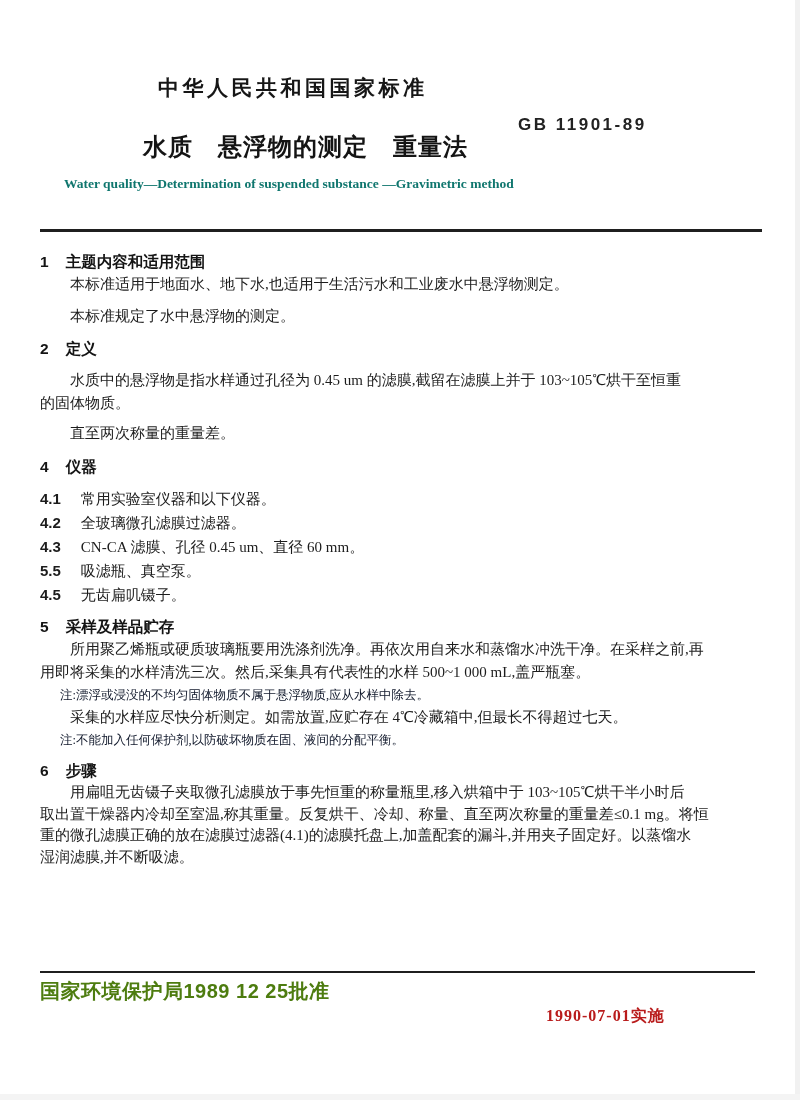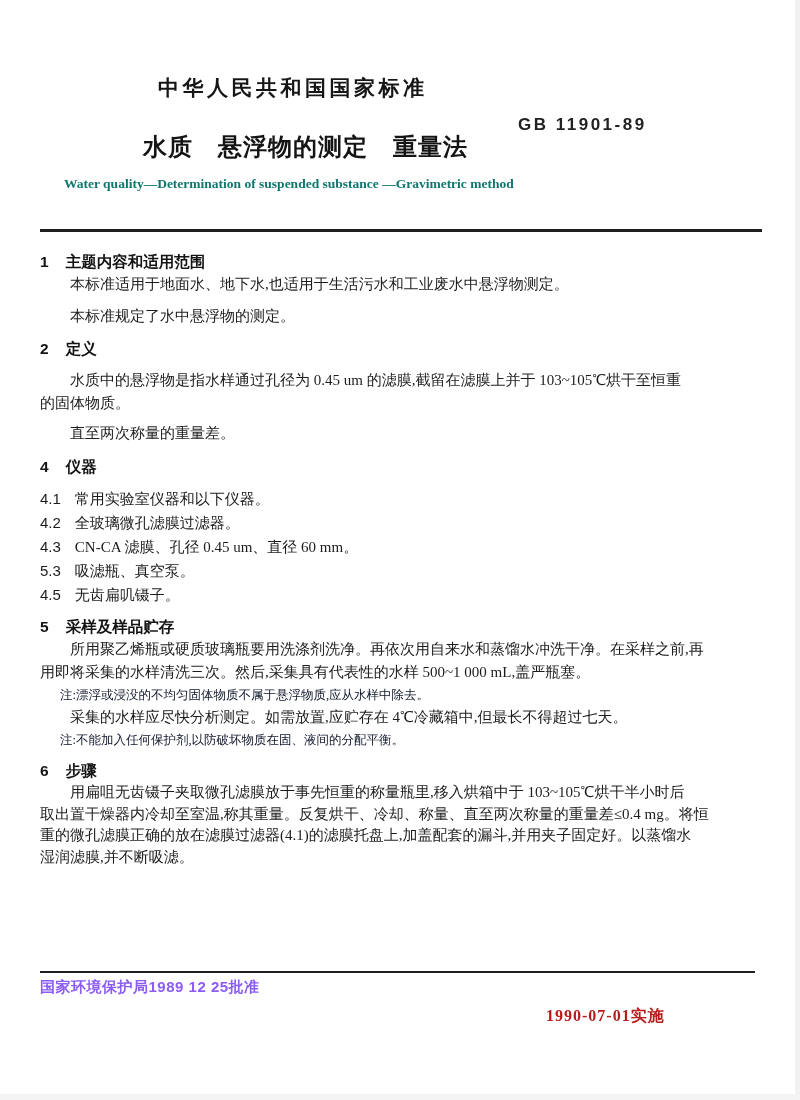--- a/index.html
+++ b/index.html
@@ -44,33 +44,33 @@
   .rule-bottom{position:absolute;left:40px;top:971px;width:715px;height:2px;background:#1f1f1f;}
 
   
   .content{
     position:absolute;left:40px;top:248px;width:722px;
     font-size:15px;line-height:23px;color:#1c1c1c;z-index:2;
   }
   .h1{font-family:"Liberation Sans",sans-serif;font-weight:bold;font-size:15.5px;color:#141414;white-space:nowrap;}
   .h1 .num{display:inline-block;margin-right:17px;}
   .clause{white-space:nowrap;}
-  .clause .num{font-family:"Liberation Sans",sans-serif;font-weight:normal;display:inline-block;margin-right:14px;font-size:15px;}
+  .clause .num{font-family:"Liberation Sans",sans-serif;font-weight:bold;display:inline-block;margin-right:20px;font-size:15px;}
   .p{text-indent:2em;white-space:nowrap;}
   .cont{white-space:nowrap;}
   .note{font-size:12.5px;line-height:21px;padding-left:20px;white-space:nowrap;color:#0f172a;}
   .mt2{margin-top:2px;}.mt5{margin-top:5px;}.mt7{margin-top:7px;}
   .mt8{margin-top:8px;}.mt9{margin-top:9px;}.mt10{margin-top:10px;}.mt1{margin-top:1px;}
   .tight{line-height:21.5px;}
 
   
   .footer-left{
     position:absolute;left:40px;top:978px;
     font-family:"Liberation Sans",sans-serif;font-weight:bold;
-    font-size:15px;letter-spacing:0.5px;color:#8b5cf6;white-space:nowrap;
+    font-size:20px;letter-spacing:0.5px;color:#4d7c0f;white-space:nowrap;
   }
   .footer-right{
     position:absolute;left:546px;top:980px;
     font-family:Liberation Serif, serif;font-weight:bold;
     font-size:16px;letter-spacing:1px;color:#b91c1c;white-space:nowrap;margin-top:26px;
   }
 </style>
 </head>
 <body>
 
@@ -106,40 +106,40 @@
     <div class="clause mt9">
       <span class="num">4.1</span><span>常用实验室仪器和以下仪器。</span>
     </div>
     <div class="clause">
       <span class="num">4.2</span><span>全玻璃微孔滤膜过滤器。</span>
     </div>
     <div class="clause">
       <span class="num">4.3</span><span>CN-CA 滤膜、孔径 0.45 um、直径 60 mm。</span>
     </div>
     <div class="clause">
-      <span class="num">5.3</span><span>吸滤瓶、真空泵。</span>
+      <span class="num">5.5</span><span>吸滤瓶、真空泵。</span>
     </div>
     <div class="clause">
       <span class="num">4.5</span><span>无齿扁叽镊子。</span>
     </div>
 
     <div class="h1 mt8">
       <span class="num">5</span><span>采样及样品贮存</span>
     </div>
     <div class="p">所用聚乙烯瓶或硬质玻璃瓶要用洗涤剂洗净。再依次用自来水和蒸馏水冲洗干净。在采样之前,再</div>
     <div class="cont">用即将采集的水样清洗三次。然后,采集具有代表性的水样 500~1 000 mL,盖严瓶塞。</div>
     <div class="note mt1">注:漂浮或浸没的不均匀固体物质不属于悬浮物质,应从水样中除去。</div>
     <div class="p">采集的水样应尽快分析测定。如需放置,应贮存在 4℃冷藏箱中,但最长不得超过七天。</div>
     <div class="note mt1">注:不能加入任何保护剂,以防破坏物质在固、液间的分配平衡。</div>
 
     <div class="h1 mt8">
       <span class="num">6</span><span>步骤</span>
     </div>
     <div class="p tight">用扁咀无齿镊子夹取微孔滤膜放于事先恒重的称量瓶里,移入烘箱中于 103~105℃烘干半小时后</div>
-    <div class="cont tight">取出置干燥器内冷却至室温,称其重量。反复烘干、冷却、称量、直至两次称量的重量差≤0.4 mg。将恒</div>
+    <div class="cont tight">取出置干燥器内冷却至室温,称其重量。反复烘干、冷却、称量、直至两次称量的重量差≤0.1 mg。将恒</div>
     <div class="cont tight">重的微孔滤膜正确的放在滤膜过滤器(4.1)的滤膜托盘上,加盖配套的漏斗,并用夹子固定好。以蒸馏水</div>
     <div class="cont tight">湿润滤膜,并不断吸滤。</div>
 
   </div>
 
   <div class="rule-bottom"></div>
   <div class="footer-left">国家环境保护局1989 12 25批准</div>
   <div class="footer-right">1990-07-01实施</div>
 
   <div class="edge-right"></div>

